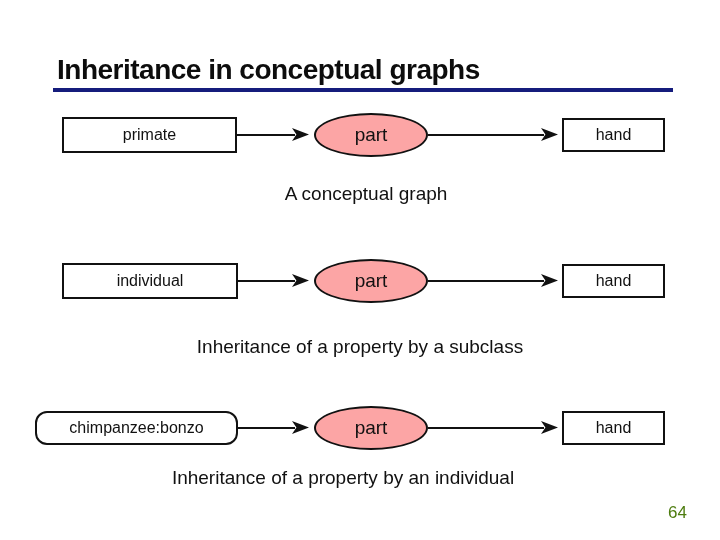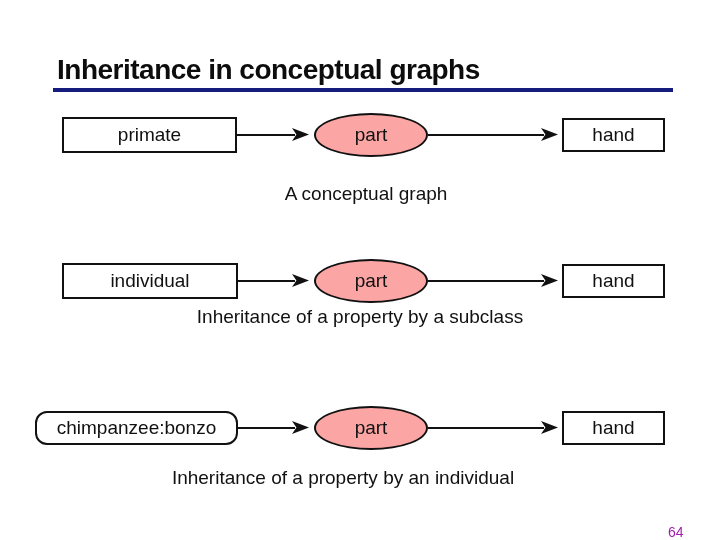--- a/index.html
+++ b/index.html
@@ -41,21 +41,21 @@
 
   
   .cbox {
     position: absolute;
     box-sizing: border-box;
     border: 2px solid #111111;
     background: #ffffff;
     display: flex;
     align-items: center;
     justify-content: center;
-    font-size: 19px;
+    font-size: 16px;
     white-space: nowrap;
   }
   .ellipse {
     position: absolute;
     box-sizing: border-box;
     width: 114px;
     height: 44px;
     border: 2px solid #111111;
     border-radius: 50%;
     background: #fca5a5;
@@ -79,44 +79,43 @@
   .caption {
     position: absolute;
     font-size: 19px;
     text-align: center;
     white-space: nowrap;
   }
   .pagenum {
     position: absolute;
     left: 668px;
     top: 503px;
-    font-size: 14px;
-    color: #a21caf;
-    margin-top: 21px;
+    font-size: 17px;
+    color: #4d7c0f;
   }
 
   
   .s1 { left: 62px;  top: 117px; width: 175px; height: 36px; }
   .a1s1 { left: 237px; top: 134px; width: 58px; }
   .a1h1 { left: 292px; top: 128px; }
   .e1 { left: 314px; top: 113px; }
   .a2s1 { left: 428px; top: 134px; width: 116px; }
   .a2h1 { left: 541px; top: 128px; }
   .o1 { left: 562px; top: 118px; width: 103px; height: 34px; }
   .c1 { left: 166px; top: 183px; width: 400px; }
 
   
   .s2 { left: 62px;  top: 263px; width: 176px; height: 36px; }
   .a1s2 { left: 238px; top: 280px; width: 57px; }
   .a1h2 { left: 292px; top: 274px; }
   .e2 { left: 314px; top: 259px; }
   .a2s2 { left: 428px; top: 280px; width: 116px; }
   .a2h2 { left: 541px; top: 274px; }
   .o2 { left: 562px; top: 264px; width: 103px; height: 34px; }
-  .c2 { left: 160px; top: 306px; width: 400px; text-align: center; }
+  .c2 { left: 160px; top: 336px; width: 400px; text-align: center; }
 
   
   .s3 { left: 35px;  top: 411px; width: 203px; height: 34px; border-radius: 12px; }
   .a1s3 { left: 238px; top: 427px; width: 57px; }
   .a1h3 { left: 292px; top: 421px; }
   .e3 { left: 314px; top: 406px; }
   .a2s3 { left: 428px; top: 427px; width: 116px; }
   .a2h3 { left: 541px; top: 421px; }
   .o3 { left: 562px; top: 411px; width: 103px; height: 34px; }
   .c3 { left: 143px; top: 467px; width: 400px; }

